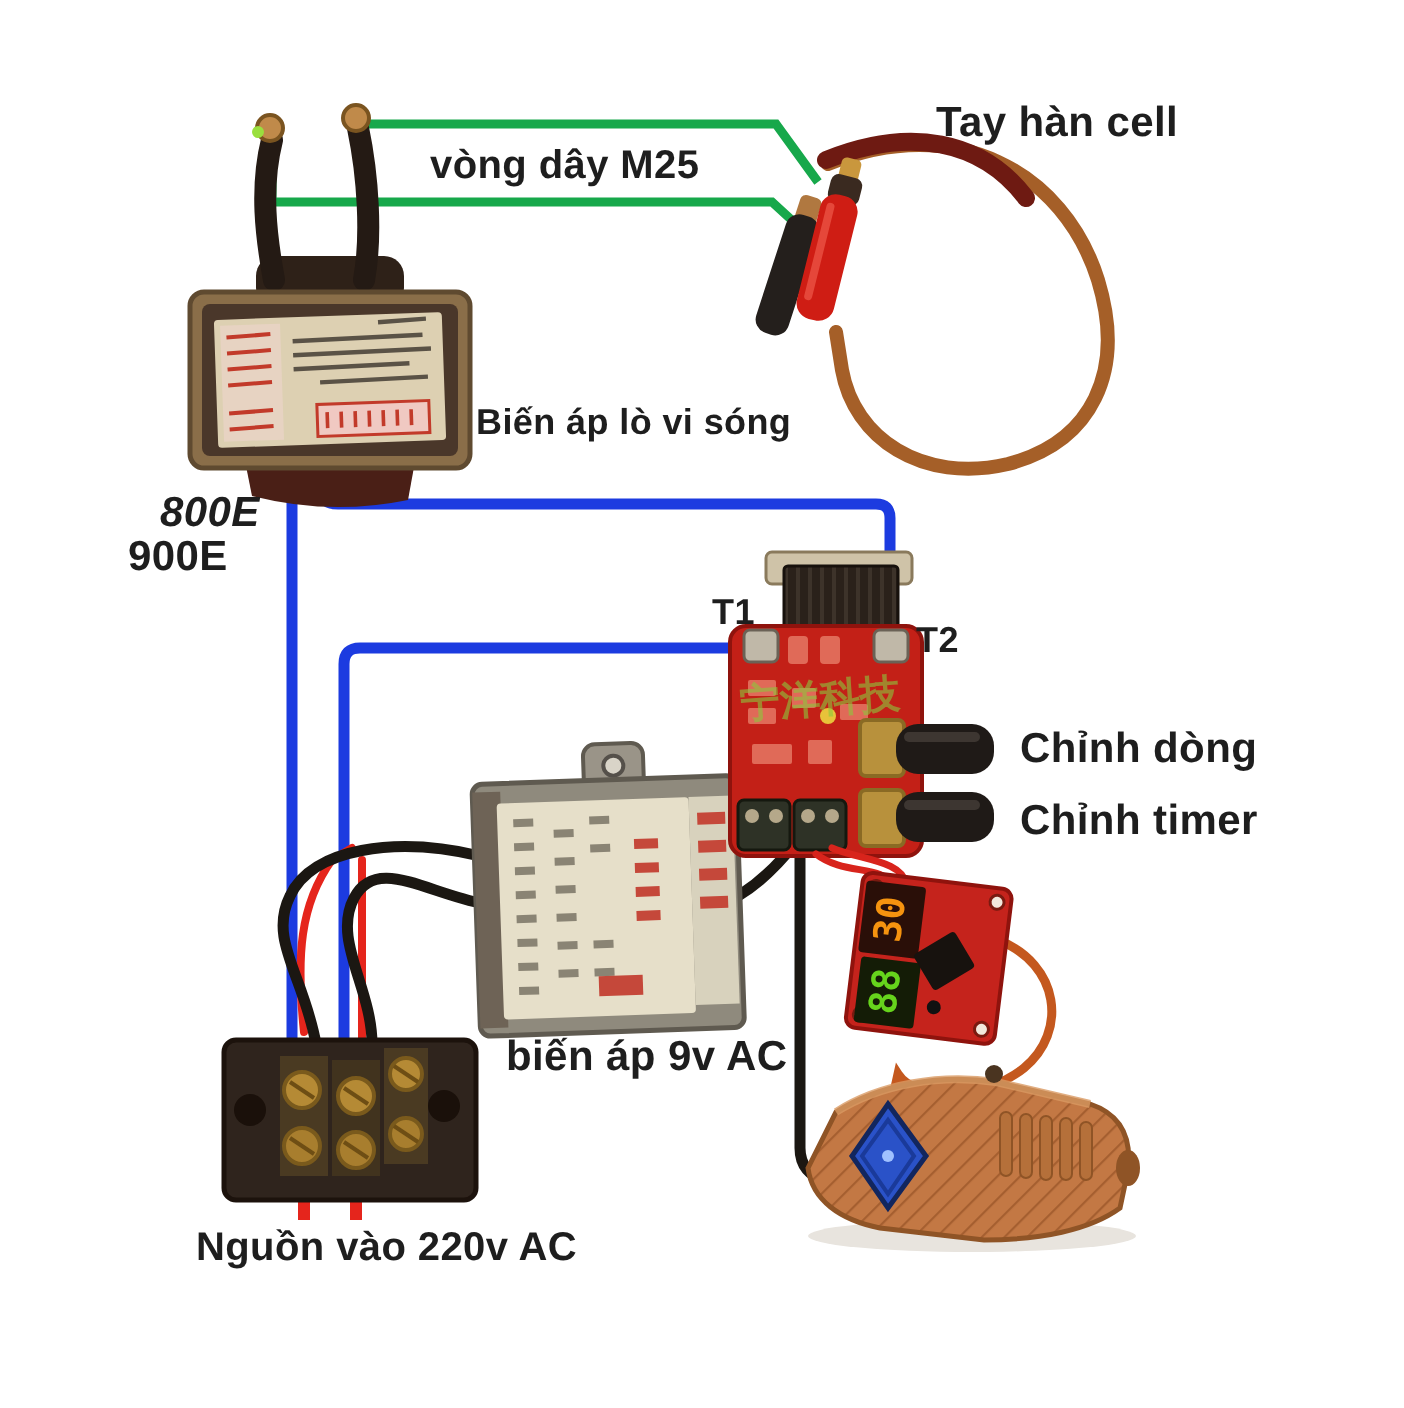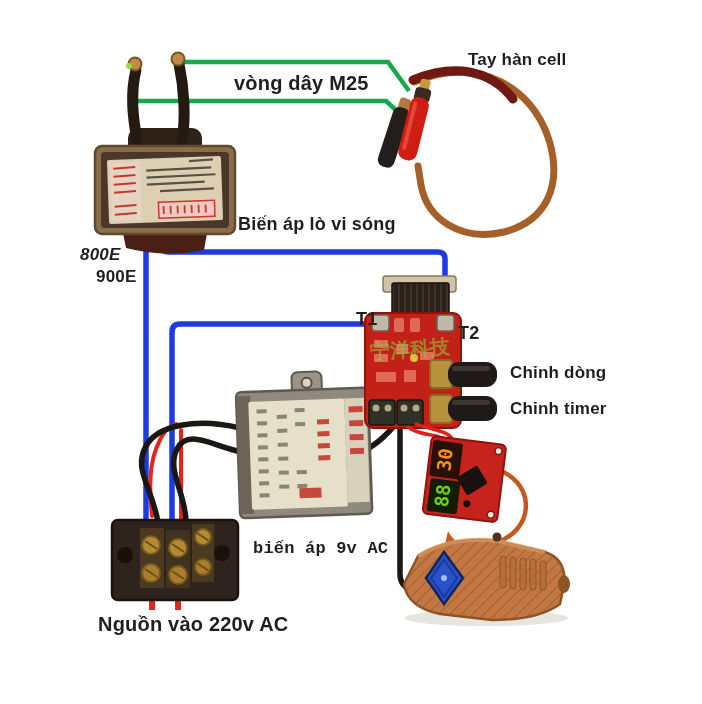--- a/index.html
+++ b/index.html
@@ -6,22 +6,22 @@
   #stage{
     position:relative;width:702px;height:704px;background:#ffffff;
     font-family:"Liberation Sans",sans-serif;overflow:hidden;
   }
   #art{position:absolute;left:0;top:0;}
   .lbl{
     position:absolute;color:#1e1e1e;font-weight:bold;white-space:nowrap;
     letter-spacing:.2px;
   }
   .lbl.big{font-size:20px;}
-  .lbl.med{font-size:17px;}
-  .lbl.sm{font-size:18px;margin-top:13px;}
+  .lbl.med{font-size:21px;}
+  .lbl.sm{font-size:18px;}
   .seg{font-family:"DejaVu Sans Mono",monospace;font-weight:bold;}
 </style>
 </head>
 <body>
 
 <div id="stage">
 
 <svg id="art" width="702" height="704" viewBox="0 0 702 704">
   <defs>
     <pattern id="knurl" width="8" height="8" patternUnits="userSpaceOnUse" patternTransform="rotate(45)">
@@ -251,23 +251,23 @@
     </g>
     <g>
       <polygon points="444,552 463,578 444,604 426,578" fill="#2a52c8" stroke="#12265e" stroke-width="2.5"></polygon>
       <polygon points="444,560 457,578 444,597 431,578" fill="none" stroke="#1a3a9a" stroke-width="2"></polygon>
       <circle cx="444" cy="578" r="3" fill="#9fc0ff"></circle>
     </g>
   </g>
 </svg>
 
   <div class="lbl med" style="left:468px;top:50px;">Tay hàn cell</div>
-  <div class="lbl big" style="left:215px;top:72px;margin-left:19px;">vòng dây M25</div>
+  <div class="lbl big" style="left:215px;top:72px;">vòng dây M25</div>
   <div class="lbl sm" style="left:238px;top:201px;">Biến áp lò vi sóng</div>
   <div class="lbl med" style="left:80px;top:245px;font-style:italic;">800E</div>
-  <div class="lbl med" style="left:96px;top:267px;">900E</div>
+  <div class="lbl med" style="left:64px;top:267px;">900E</div>
   <div class="lbl sm" style="left:356px;top:296px;">T1</div>
   <div class="lbl sm" style="left:458px;top:310px;">T2</div>
   <div class="lbl med" style="left:510px;top:363px;">Chỉnh dòng</div>
   <div class="lbl med" style="left:510px;top:399px;">Chỉnh timer</div>
-  <div class="lbl med" style="left:253px;top:539px;font-family:Liberation Mono, monospace;">biến áp 9v AC</div>
+  <div class="lbl med" style="left:253px;top:517px;">biến áp 9v AC</div>
   <div class="lbl big" style="left:98px;top:613px;">Nguồn vào 220v AC</div>
 </div>
 
 </body></html>

